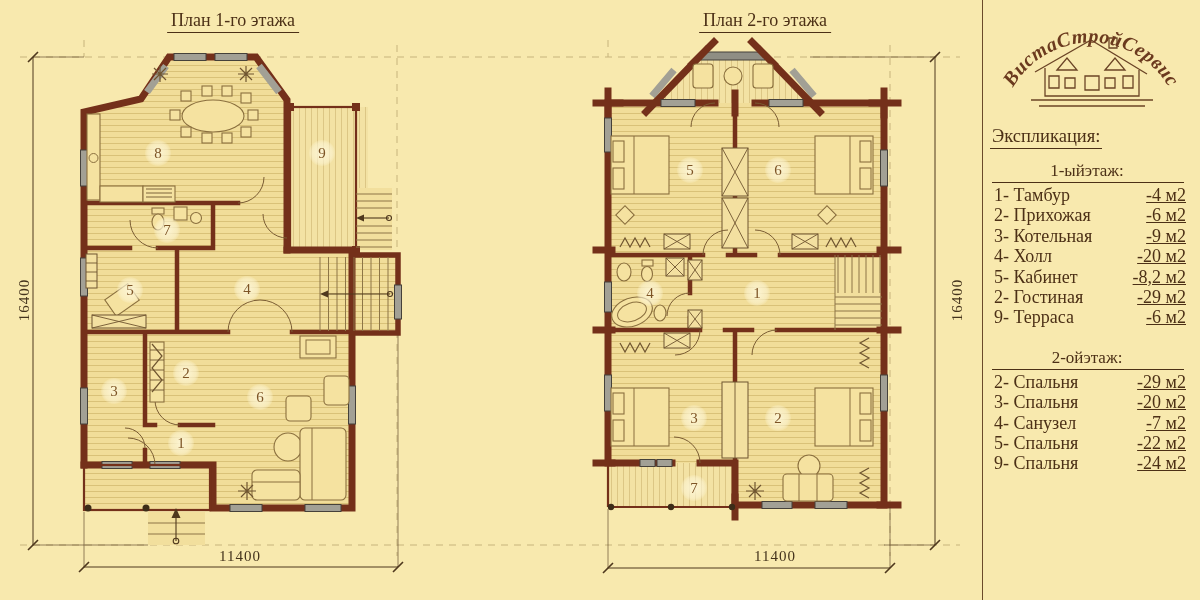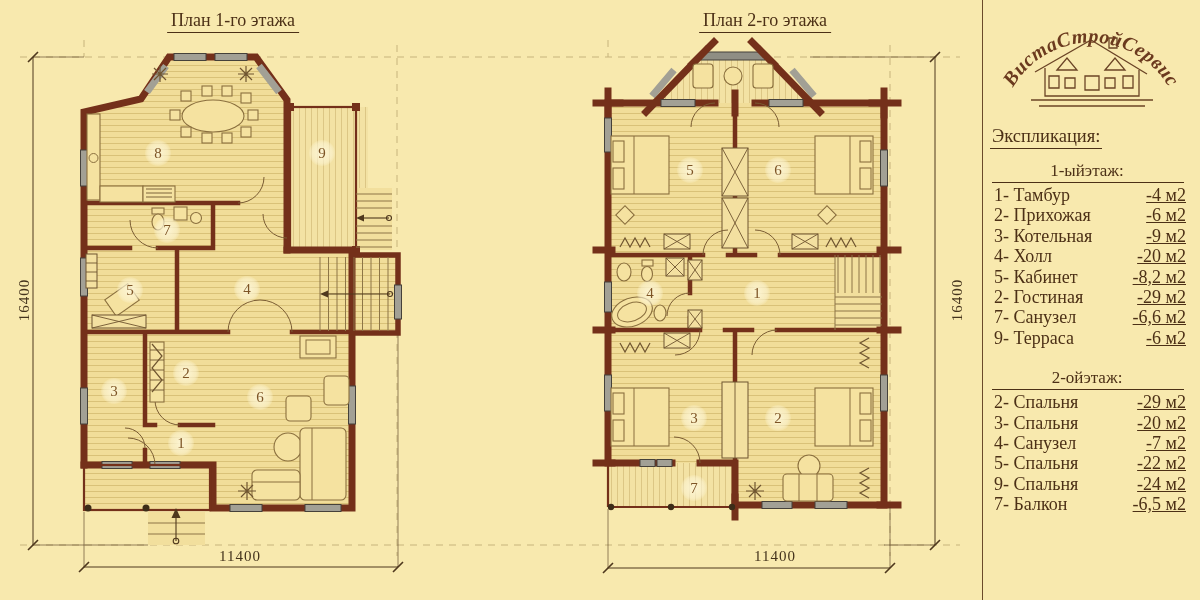--- a/index.html
+++ b/index.html
@@ -413,24 +413,20 @@
       </div>
   <div class="lrow">
         <span>5- Кабинет</span>
         <span class="area">-8,2 м2</span>
       </div>
   <div class="lrow">
         <span>2- Гостиная</span>
         <span class="area">-29 м2</span>
       </div>
   <div class="lrow">
-        <span>7- Санузел</span>
-        <span class="area">-6,6 м2</span>
-      </div>
-  <div class="lrow">
         <span>9- Терраса</span>
         <span class="area">-6 м2</span>
       </div>
 
   <div class="flhdr" style="margin-top:20px">
     <span>2-ой</span>
     <span>этаж:</span>
   </div>
   <div class="lrow">
         <span>2- Спальня</span>
@@ -445,19 +441,15 @@
         <span class="area">-7 м2</span>
       </div>
   <div class="lrow">
         <span>5- Спальня</span>
         <span class="area">-22 м2</span>
       </div>
   <div class="lrow">
         <span>9- Спальня</span>
         <span class="area">-24 м2</span>
       </div>
-  <div class="lrow">
-        <span>7- Балкон</span>
-        <span class="area">-6,5 м2</span>
-      </div>
 
 </div>
 </div>
 
 </body></html>

